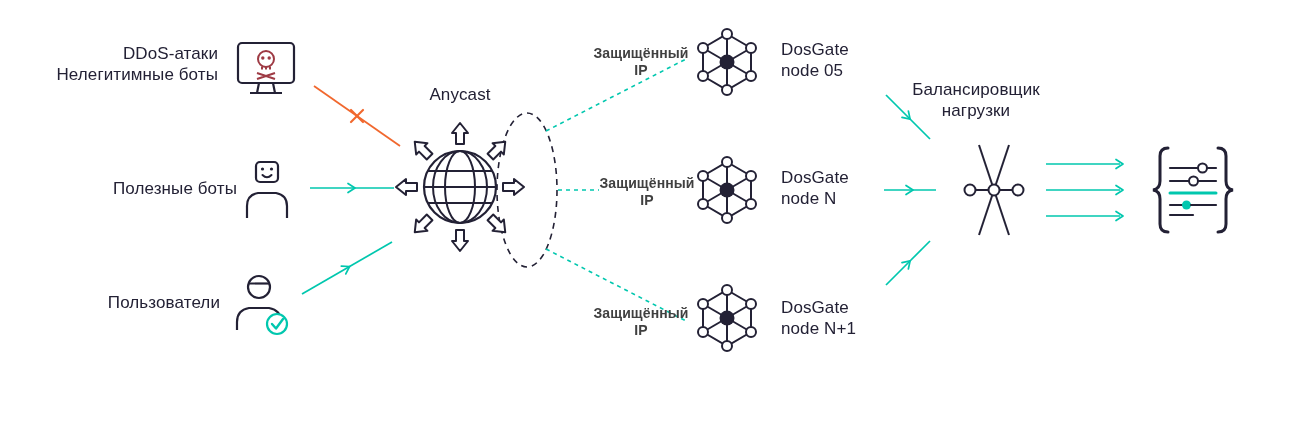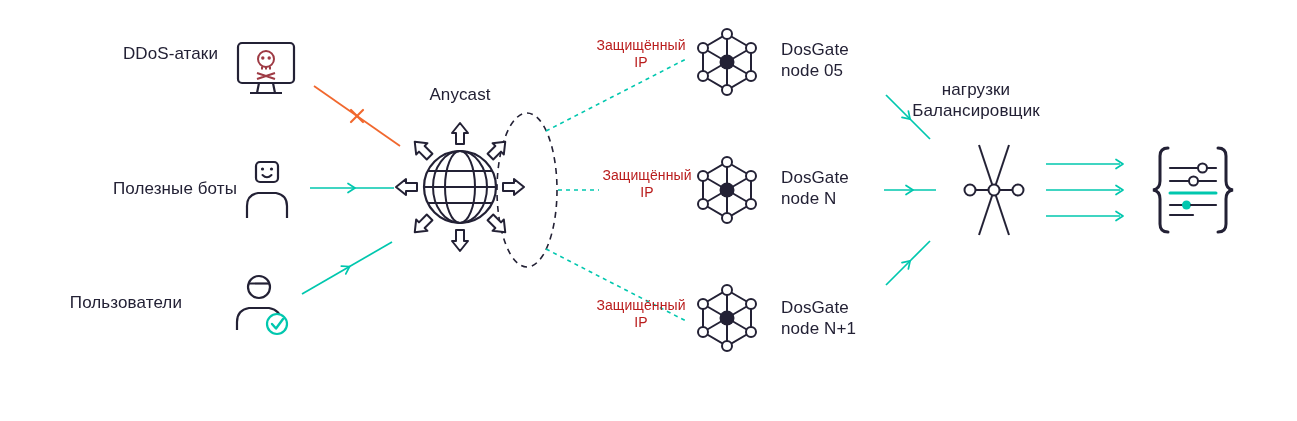--- a/index.html
+++ b/index.html
@@ -7,21 +7,21 @@
     position:relative;width:1297px;height:421px;background:#ffffff;
     font-family:"Liberation Sans",sans-serif;overflow:hidden;border-radius:26px;
   }
   svg.underlay{position:absolute;left:0;top:0;}
   .lbl{
     position:absolute;color:#232135;font-size:17px;line-height:21px;
     font-weight:500;white-space:nowrap;letter-spacing:.1px;
   }
   .lbl.right{text-align:right;}
   .lbl.center{text-align:center;}
-  .lbl.teal{color:#b91c1c;font-size:14px;line-height:17px;font-weight:400;}
+  .lbl.teal{color:#404040;font-size:14px;line-height:17px;font-weight:700;margin-top:8px;}
 </style>
 </head>
 <body>
 
 <div class="stage">
 
   <svg class="underlay" width="1297" height="421" viewBox="0 0 1297 421">
     <defs>
       <marker id="mchev" viewBox="0 0 12 12" refX="6" refY="6" markerWidth="12" markerHeight="12" orient="auto" markerUnits="userSpaceOnUse">
         <path d="M2,1.5 L9,6 L2,10.5" fill="none" stroke="#00C7AE" stroke-width="1.7" stroke-linecap="round" stroke-linejoin="round"></path>
@@ -146,27 +146,28 @@
         <line x1="-23" y1="15" x2="-11" y2="15"></line>
         <circle cx="-6.5" cy="15" r="4.5" fill="#00C7AE" stroke="none"></circle>
         <line x1="-2" y1="15" x2="23" y2="15"></line>
         <line x1="-23" y1="25" x2="0" y2="25"></line>
       </g>
     </g>
   </svg>
 
   <div class="lbl right" style="right:1079px;top:43px;">
     <div>DDoS-атаки</div>
+    <div>Нелегитимные боты</div>
   </div>
 
   <div class="lbl right" style="right:1060px;top:178px;">
     <div>Полезные боты</div>
   </div>
 
-  <div class="lbl right" style="right:1115px;top:292px;">
+  <div class="lbl right" style="right:1077px;top:292px;">
     <div>Пользователи</div>
   </div>
 
   <div class="lbl center" style="left:385px;top:84px;width:150px;">
     <div>Anycast</div>
   </div>
 
   <div class="lbl teal center" style="left:566px;top:37px;width:150px;">
     <div>Защищённый</div>
     <div>IP</div>
@@ -187,20 +188,20 @@
   <div class="lbl" style="left:781px;top:167px;">
     <div>DosGate</div>
     <div>node N</div>
   </div>
   <div class="lbl" style="left:781px;top:297px;">
     <div>DosGate</div>
     <div>node N+1</div>
   </div>
 
   <div class="lbl center" style="left:886px;top:79px;width:180px;">
+    <div>Балансировщик</div>
     <div>нагрузки</div>
-    <div>Балансировщик</div>
   </div>
 
   <div class="lbl center" style="left:1100px;top:79px;width:180px;">
   </div>
 
 </div>
 
 </body></html>

